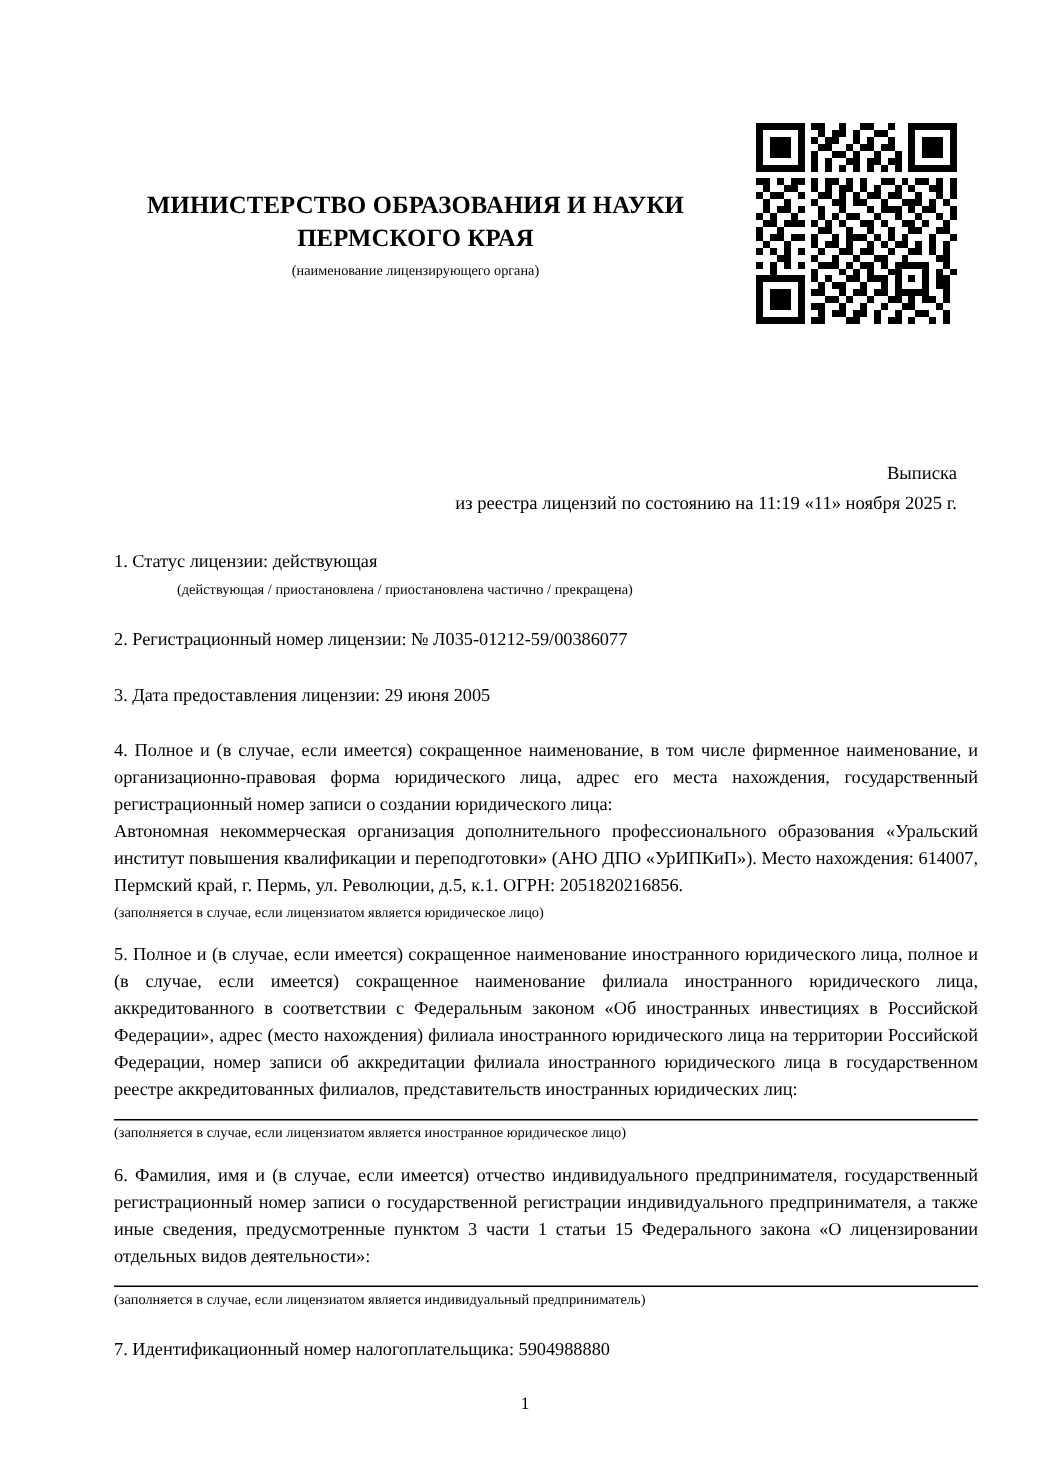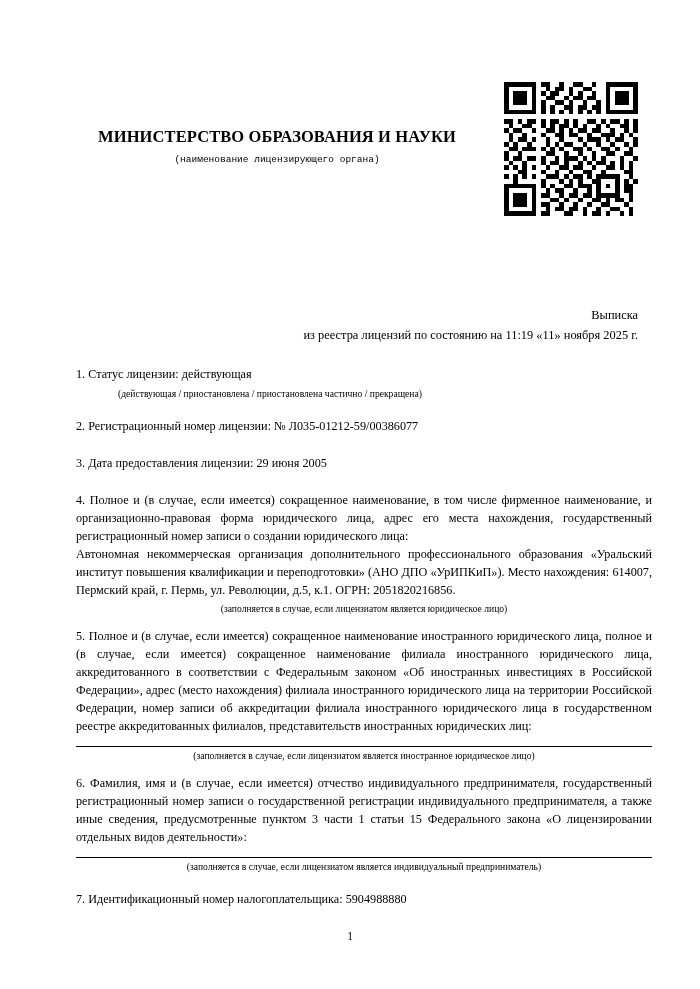--- a/index.html
+++ b/index.html
@@ -41,21 +41,21 @@
   .org-title {
     font-family: "Liberation Serif", serif;
     font-weight: bold;
     font-size: 16.5px;
     line-height: 1.32;
     letter-spacing: 0.1px;
   }
   .org-caption {
     margin-top: 6px;
     font-size: 9.5px;
-    font-family: Liberation Mono, monospace;
+    font-family: Liberation Serif, serif;
   }
 
   .doc-title {
     position: absolute;
     top: 306px;
     left: 62px;
     width: 576px;
     text-align: right;
     font-size: 12.4px;
     line-height: 1.6;
@@ -68,21 +68,21 @@
     width: 576px;
   }
   .item {
     font-size: 12.2px;
     line-height: 1.47;
     text-align: justify;
     text-justify: inter-word;
     margin: 0;
   }
   .small-center {
-    text-align: center;
+    text-align: left;
     font-size: 9.6px;
     margin-top: 4px;
   }
   .small-center.tight { margin-top: 3px; }
   .fill-line {
     border-top: 1px solid #000;
     margin-top: 10px;
     margin-bottom: 0;
     height: 0;
     width: 100%;
@@ -336,20 +336,21 @@
           <rect x="13" y="28" width="2" height="1"></rect>
         <rect x="19" y="28" width="2" height="1"></rect>
           <rect x="22" y="28" width="1" height="1"></rect>
         <rect x="25" y="28" width="1" height="1"></rect>
       </g>
     </svg>
   </div>
 
   <div class="header-block">
     <div class="org-title">МИНИСТЕРСТВО ОБРАЗОВАНИЯ И НАУКИ</div>
+    <div class="org-title">ПЕРМСКОГО КРАЯ</div>
     <div class="org-caption">(наименование лицензирующего органа)</div>
   </div>
 
   <div class="doc-title">
     <div>Выписка</div>
     <div>из реестра лицензий по состоянию на 11:19 «11» ноября 2025 г.</div>
   </div>
 
   <div class="body">
 

